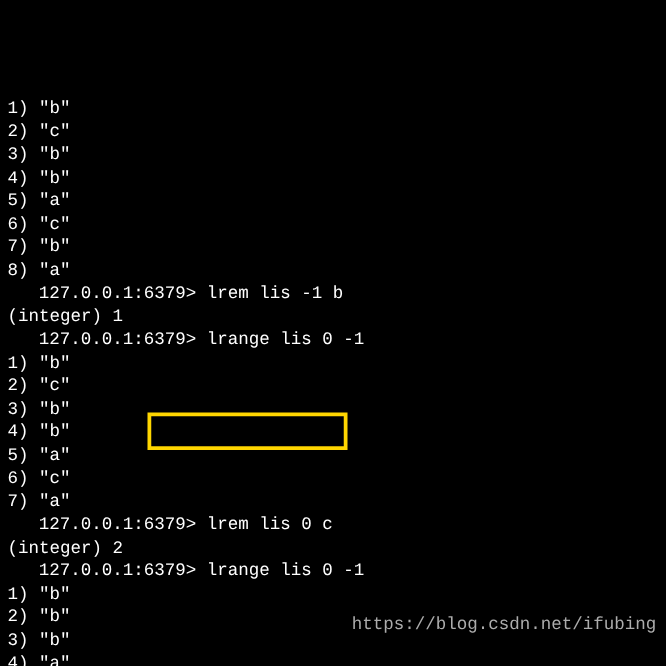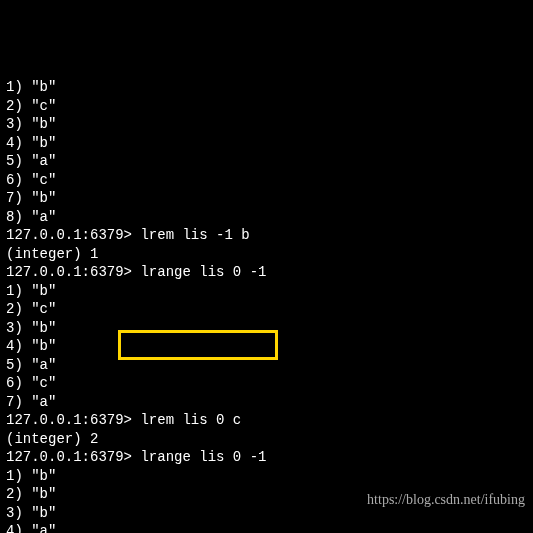--- a/index.html
+++ b/index.html
@@ -10,32 +10,32 @@
       font-size: 14px;
       line-height: 18.5px;
       width: 533px;
       height: 533px;
       overflow: hidden;
       position: relative;
       padding: 4px 6px;
       white-space: pre;
     }
     .line { display: block; }
-    .prompt-row { position: relative; }
+    .prompt-row { position: relative; margin-left: 25px; }
     .highlight-box {
       position: absolute;
       border: 3px solid #ffd600;
       pointer-events: none;
     }
     .watermark {
       position: absolute;
       right: 8px;
       bottom: 24px;
       color: #bfbfbf;
-      font-family: Liberation Serif, serif;
+      font-family: Liberation Mono, monospace;
       font-size: 14px;
       opacity: 0.9;
       text-shadow: 0 0 2px rgba(0,0,0,0.5);
     }
   </style>
 </head>
 <body>
 
 
 

